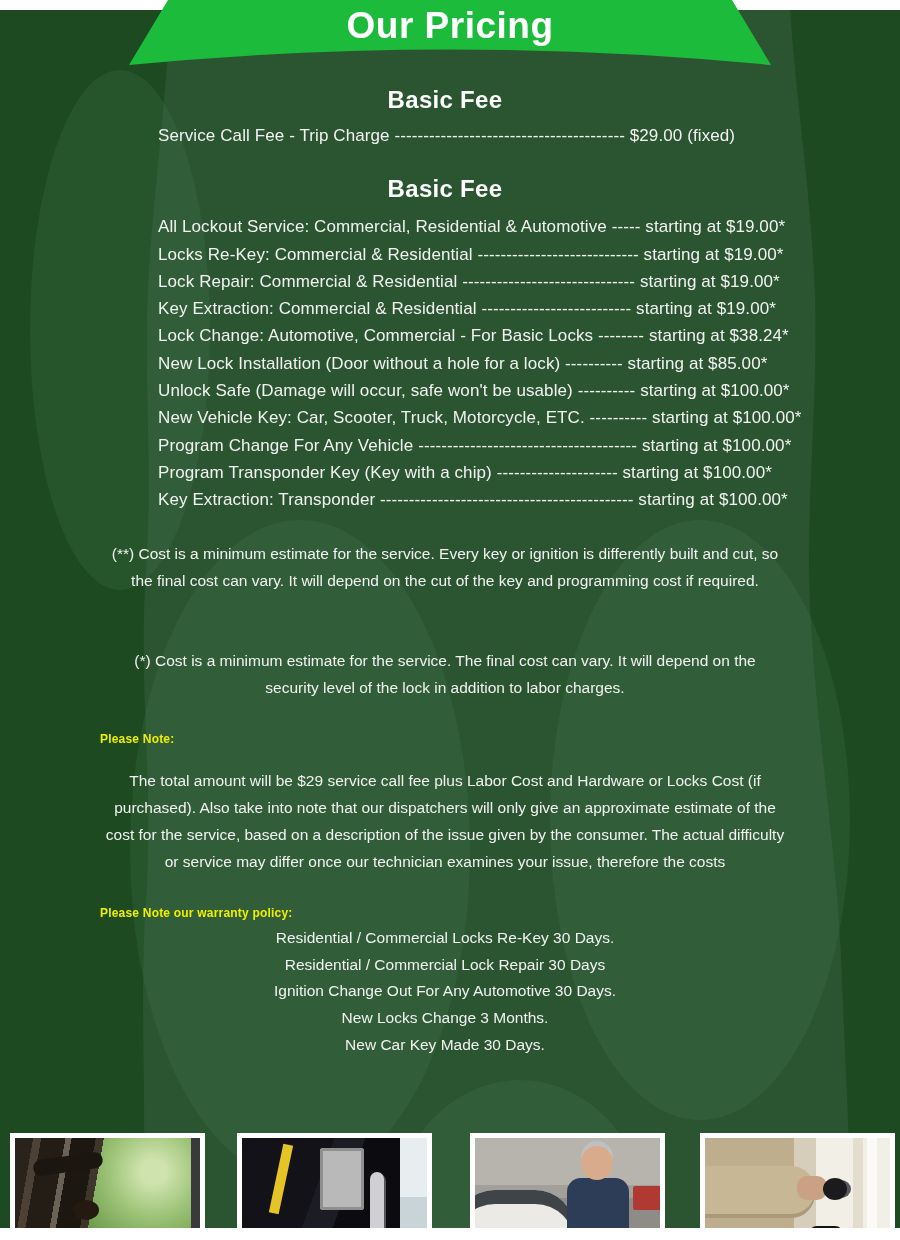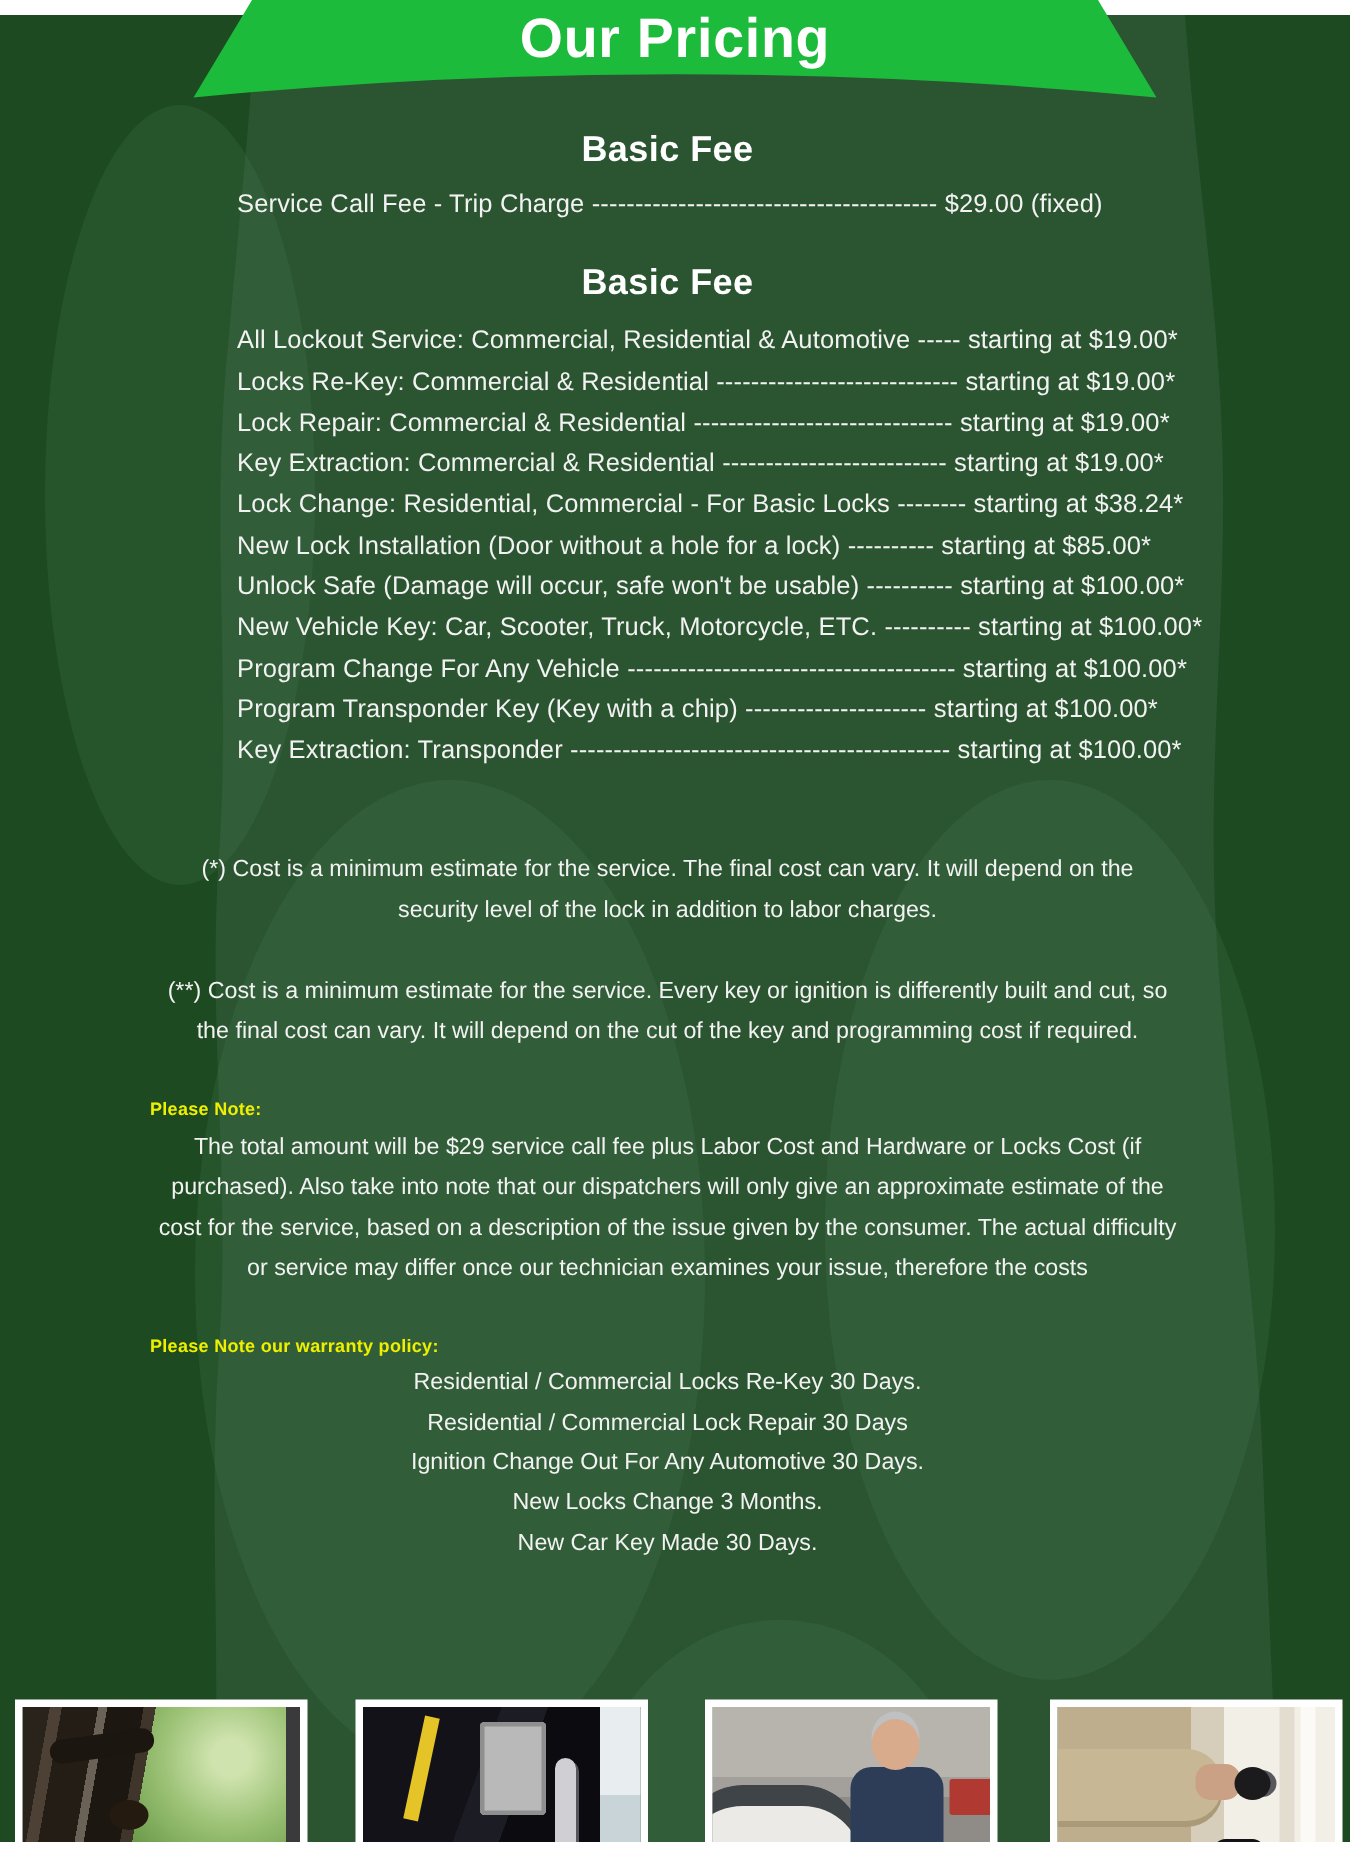--- a/index.html
+++ b/index.html
@@ -44,21 +44,21 @@
     text-align:center; font-size:15.5px; line-height:27.5px;
   }
   .note-1 { margin-top:52px; width:640px; margin-left:25px; }
   .note-2 { margin-top:26px; width:690px; }
   .yellow-heading {
     color:#eef000; font-size:12px; font-weight:bold;
     letter-spacing:0.2px;
   }
   .please-note-heading { margin-top:30px; }
   .please-note-body {
-    margin-top:5px; text-align:center; font-size:15.5px; line-height:27.3px;
+    margin-top:21px; text-align:center; font-size:15.5px; line-height:27.3px;
     width:690px;
   }
   .warranty-heading { margin-top:30px; }
   .warranty-lines { margin-top:5px; }
   .warranty-line {
     text-align:center; font-size:15.5px; line-height:26.8px;
   }
   .photo-strip { position:absolute; left:0; top:1133px; width:900px; height:107px; z-index:5; }
   .photo {
     position:absolute; top:0; height:107px; width:195px;
@@ -204,21 +204,21 @@
         <span>Lock Repair: Commercial &amp; Residential</span>
         <span>------------------------------</span>
         <span>starting at $19.00*</span>
       </div>
       <div class="price-row">
         <span>Key Extraction: Commercial &amp; Residential</span>
         <span>--------------------------</span>
         <span>starting at $19.00*</span>
       </div>
       <div class="price-row">
-        <span>Lock Change: Residential, Commercial - For Basic Locks</span>
+        <span>Lock Change: Automotive, Commercial - For Basic Locks</span>
         <span>--------</span>
         <span>starting at $38.24*</span>
       </div>
       <div class="price-row">
         <span>New Lock Installation (Door without a hole for a lock)</span>
         <span>----------</span>
         <span>starting at $85.00*</span>
       </div>
       <div class="price-row">
         <span>Unlock Safe (Damage will occur, safe won't be usable)</span>
@@ -240,22 +240,22 @@
         <span>---------------------</span>
         <span>starting at $100.00*</span>
       </div>
       <div class="price-row">
         <span>Key Extraction: Transponder</span>
         <span>--------------------------------------------</span>
         <span>starting at $100.00*</span>
       </div>
     </div>
 
+    <div class="note note-2">(**) Cost is a minimum estimate for the service. Every key or ignition is differently built and cut, so the final cost can vary. It will depend on the cut of the key and programming cost if required.</div>
     <div class="note note-1">(*) Cost is a minimum estimate for the service. The final cost can vary. It will depend on the security level of the lock in addition to labor charges.</div>
-    <div class="note note-2">(**) Cost is a minimum estimate for the service. Every key or ignition is differently built and cut, so the final cost can vary. It will depend on the cut of the key and programming cost if required.</div>
 
     <div class="yellow-heading please-note-heading">Please Note:</div>
     <div class="please-note-body">The total amount will be $29 service call fee plus Labor Cost and Hardware or Locks Cost (if purchased). Also take into note that our dispatchers will only give an approximate estimate of the cost for the service, based on a description of the issue given by the consumer. The actual difficulty or service may differ once our technician examines your issue, therefore the costs</div>
 
     <div class="yellow-heading warranty-heading">Please Note our warranty policy:</div>
     <div class="warranty-lines">
       <div class="warranty-line">Residential / Commercial Locks Re-Key 30 Days.</div>
       <div class="warranty-line">Residential / Commercial Lock Repair 30 Days</div>
       <div class="warranty-line">Ignition Change Out For Any Automotive 30 Days.</div>
       <div class="warranty-line">New Locks Change 3 Months.</div>

